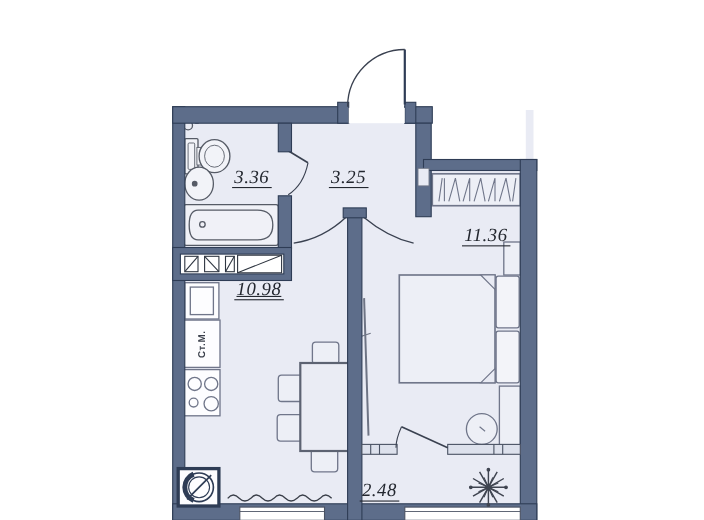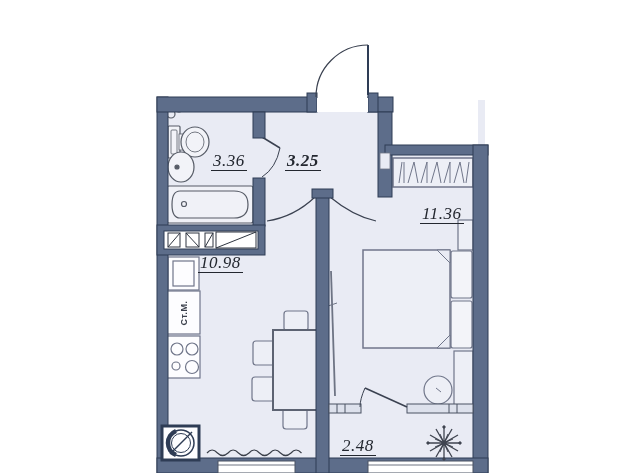--- a/index.html
+++ b/index.html
@@ -173,21 +173,21 @@
       <path stroke-width="1.3" d="M0,0 L0,-16 M0,0 L8,-14 M0,0 L14,-8 M0,0 L16,0 M0,0 L14,8 M0,0 L8,14 M0,0 L0,16 M0,0 L-8,14 M0,0 L-14,8 M0,0 L-16,0 M0,0 L-14,-8 M0,0 L-8,-14"></path>
       <path stroke-width="1" d="M0,0 L4,-9 M0,0 L9,-4 M0,0 L9,4 M0,0 L4,9 M0,0 L-4,9 M0,0 L-9,4 M0,0 L-9,-4 M0,0 L-4,-9"></path>
       <circle cx="0" cy="-16" r="1.2" fill="#3f4450"></circle>
         <circle cx="16" cy="0" r="1.2" fill="#3f4450"></circle>
       <circle cx="0" cy="16" r="1.2" fill="#3f4450"></circle>
         <circle cx="-16" cy="0" r="1.2" fill="#3f4450"></circle>
     </g>
   </svg>
 
   <div class="area-label" style="left:211px;top:152px;">3.36</div>
-  <div class="area-label" style="left:285px;top:152px;font-weight:bold;">3.25</div>
+  <div class="area-label" style="left:299px;top:152px;">3.25</div>
   <div class="area-label" style="left:420px;top:191px;margin-top:14px;">11.36</div>
-  <div class="area-label" style="left:198px;top:254px;">10.98</div>
-  <div class="area-label" style="left:327px;top:437px;margin-left:13px;">2.48</div>
+  <div class="area-label" style="left:213px;top:254px;text-decoration:underline;">10.98</div>
+  <div class="area-label" style="left:327px;top:437px;">2.48</div>
 
   <div class="wm-label">
     <span>Ст.М.</span>
   </div>
 </div>
 
 </body></html>

